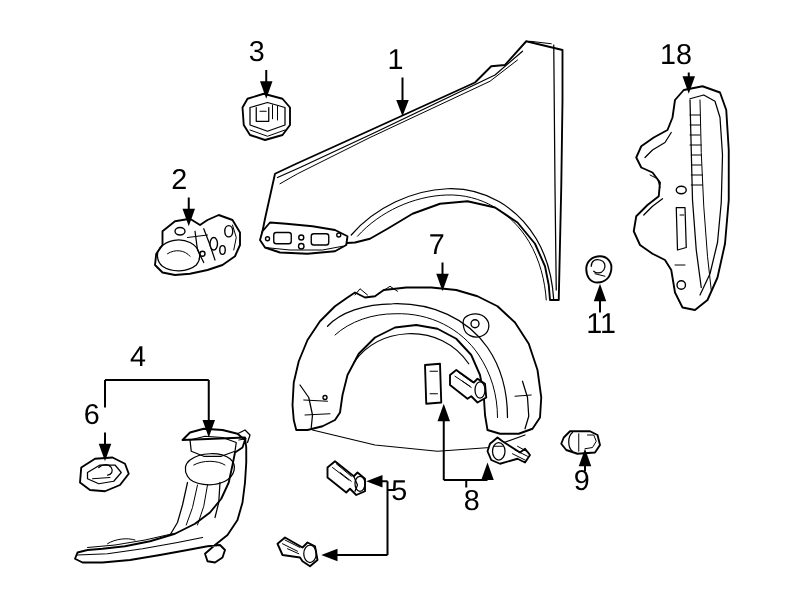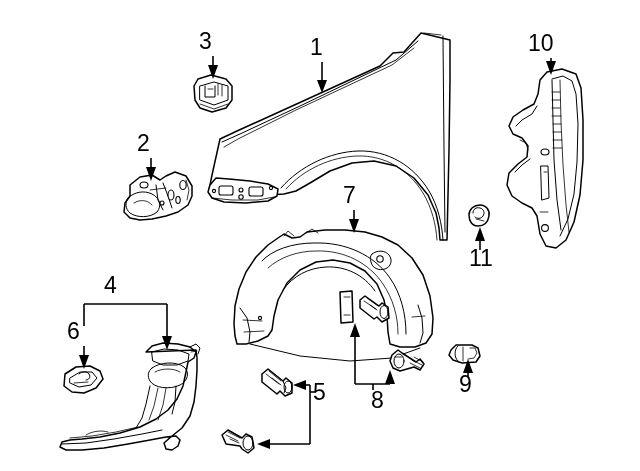--- a/index.html
+++ b/index.html
@@ -377,16 +377,16 @@
 
   <div class="callout-label" style="left:310px; top:36px;">1</div>
   <div class="callout-label" style="left:137px; top:132px;">2</div>
   <div class="callout-label" style="left:199px; top:30px;">3</div>
   <div class="callout-label" style="left:104px; top:274px;">4</div>
   <div class="callout-label" style="left:313px; top:381px;">5</div>
   <div class="callout-label" style="left:67px; top:320px;">6</div>
   <div class="callout-label" style="left:343px; top:184px;">7</div>
   <div class="callout-label" style="left:371px; top:389px;">8</div>
   <div class="callout-label" style="left:459px; top:373px;">9</div>
-  <div class="callout-label" style="left:528px; top:32px;">10</div>
+  <div class="callout-label" style="left:528px; top:32px;">18</div>
   <div class="callout-label" style="left:469px; top:247px;text-align:right;">11</div>
 
 </div>
 
 </body></html>

